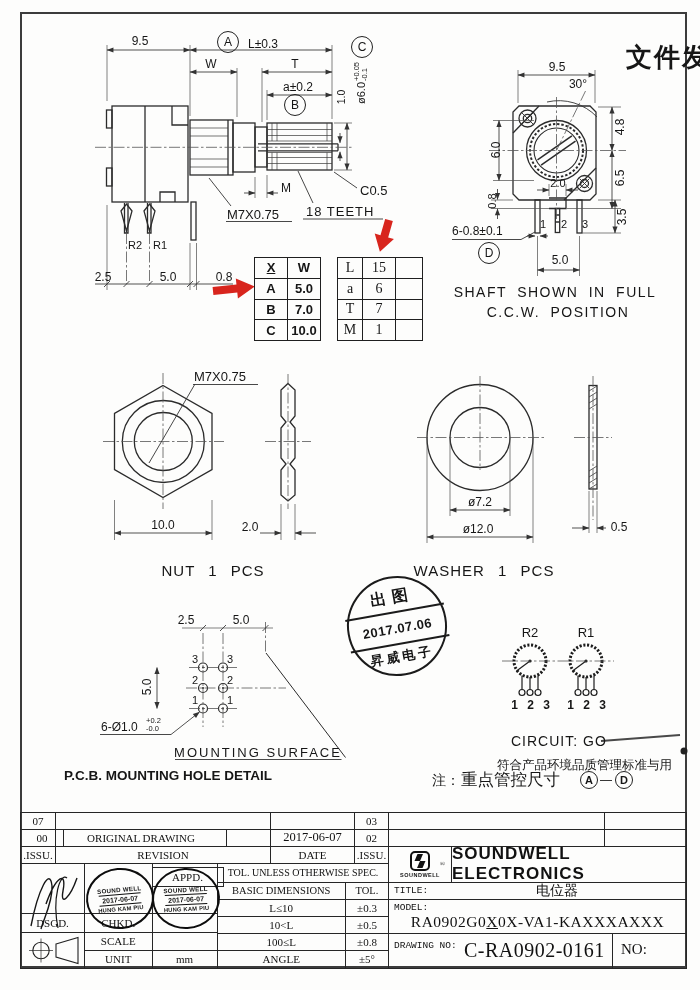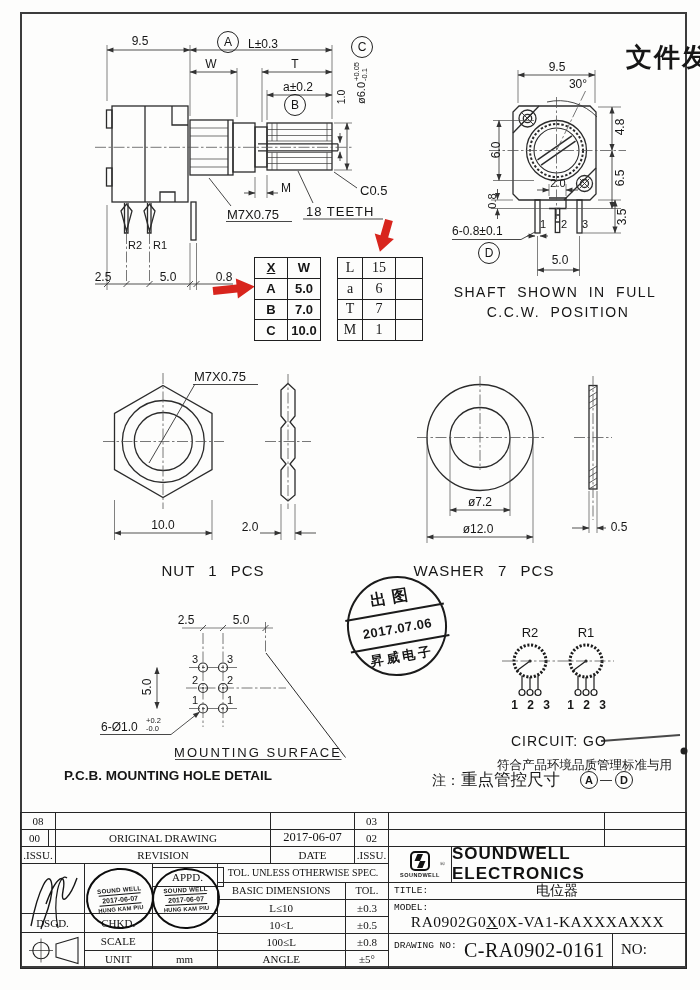--- a/index.html
+++ b/index.html
@@ -357,21 +357,21 @@
 </tbody>
     </table>
 
 <span class="t" style="left:194px;top:369px;font-size:13px">M7X0.75</span>
 <span class="t c" style="left:163px;top:525px">10.0</span>
 <span class="t c" style="left:250px;top:527px">2.0</span>
 <span class="t c" style="left:213px;top:570px;font-size:15px;word-spacing:8px;letter-spacing:1px">NUT 1 PCS</span>
 <span class="t c" style="left:480px;top:502px">ø7.2</span>
 <span class="t c" style="left:478px;top:529px">ø12.0</span>
 <span class="t c" style="left:619px;top:527px">0.5</span>
-<span class="t c" style="left:484px;top:570px;font-size:15px;word-spacing:8px;letter-spacing:1px">WASHER 7 PCS</span>
+<span class="t c" style="left:484px;top:570px;font-size:15px;word-spacing:8px;letter-spacing:1px">WASHER 1 PCS</span>
 
 <div id="relstamp">
   <span class="st">出图</span>
   <span class="band">2017.07.06</span>
   <span class="sb">昇威电子</span>
 </div>
 
 <span class="t c" style="left:186px;top:620px">2.5</span>
 <span class="t c" style="left:241px;top:620px">5.0</span>
 <span class="t v" style="left:147px;top:687px">5.0</span>
@@ -395,28 +395,28 @@
 <span class="t c" style="left:588px;top:705px;font-weight:bold;letter-spacing:3px">1 2 3</span>
 <span class="t" style="left:511px;top:733px;font-size:14px;letter-spacing:1px">CIRCUIT: GO</span>
 
 <span class="t" id="note1" style="left:497px;top:757px;font-size:12.5px">符合产品环境品质管理标准与用</span>
 <span class="t" style="left:432px;top:772px;font-size:14px">注：</span>
 <span class="t" style="left:461px;top:769px;font-size:16.5px;font-weight:400">重点管控尺寸</span>
 <span class="datum sdatum" style="left:589px;top:780px">A</span>
 <span class="t c" style="left:606px;top:780px">—</span>
 <span class="datum sdatum" style="left:624px;top:780px">D</span>
 
-<div class="cell" style="left:20px;top:812px;width:36px;height:17.5px">08</div>
+<div class="cell" style="left:20px;top:812px;width:36px;height:17.5px">07</div>
 <div class="cell" style="left:55px;top:812px;width:216px;height:17.5px"></div>
 <div class="cell" style="left:270px;top:812px;width:85px;height:17.5px"></div>
 <div class="cell" style="left:354px;top:812px;width:35px;height:17.5px">03</div>
 <div class="cell" style="left:388px;top:812px;width:217px;height:17.5px"></div>
 <div class="cell" style="left:604px;top:812px;width:83px;height:17.5px"></div>
-<div class="cell" style="left:20px;top:829px;width:29px;height:17.5px">00</div>
-<div class="cell" style="left:55px;top:829px;width:216px;height:17.5px">ORIGINAL DRAWING</div>
+<div class="cell" style="left:20px;top:829px;width:44px;height:17.5px">00</div>
+<div class="cell" style="left:55px;top:829px;width:172px;height:17.5px">ORIGINAL DRAWING</div>
 <div class="cell" style="left:270px;top:829px;width:85px;height:17.5px;font-size:12.5px">2017-06-07</div>
 <div class="cell" style="left:354px;top:829px;width:35px;height:17.5px">02</div>
 <div class="cell" style="left:388px;top:829px;width:217px;height:17.5px"></div>
 <div class="cell" style="left:604px;top:829px;width:83px;height:17.5px"></div>
 <div class="cell" style="left:20px;top:846px;width:36px;height:17.5px">.ISSU.</div>
 <div class="cell" style="left:55px;top:846px;width:216px;height:17.5px">REVISION</div>
 <div class="cell" style="left:270px;top:846px;width:85px;height:17.5px">DATE</div>
 <div class="cell" style="left:354px;top:846px;width:35px;height:17.5px">.ISSU.</div>
 
 <div class="cell" style="left:20px;top:863px;width:65px;height:50.5px"></div>

